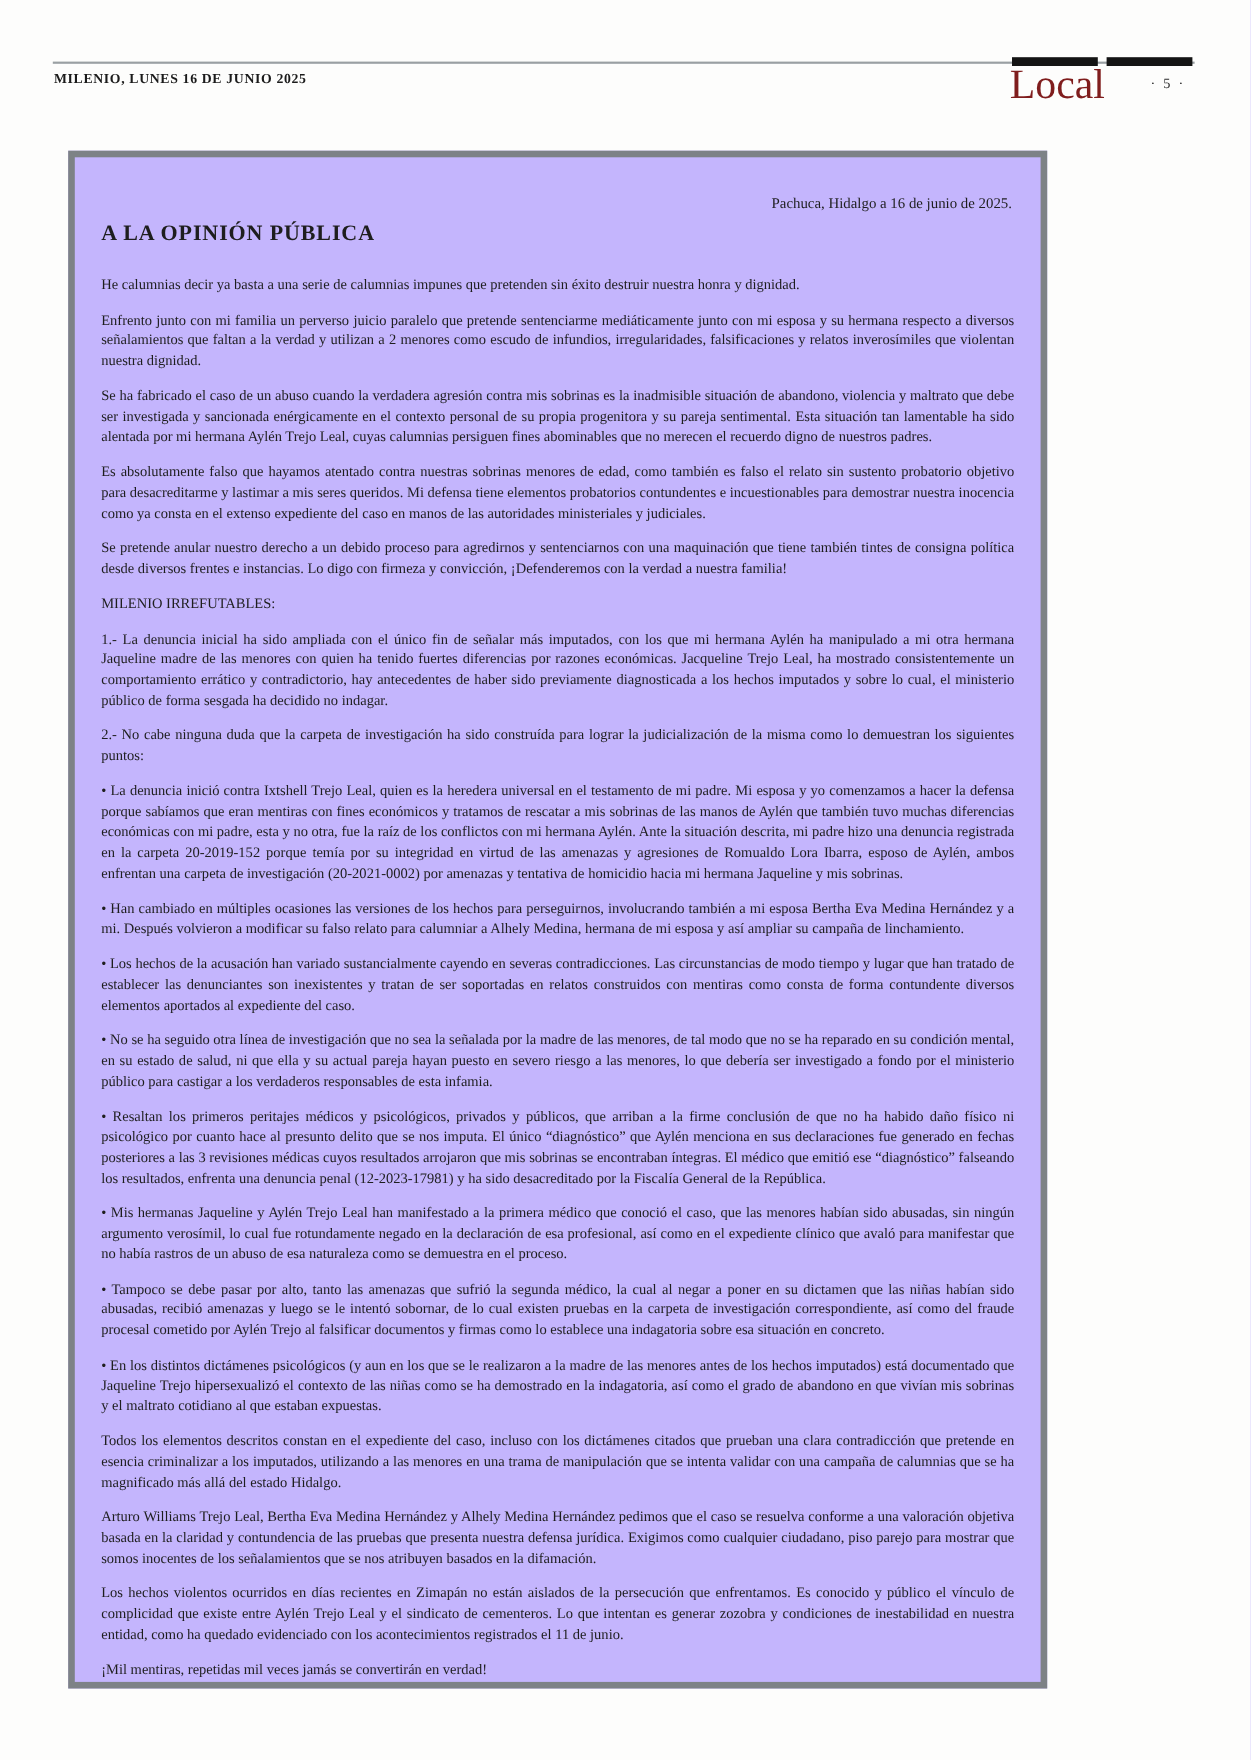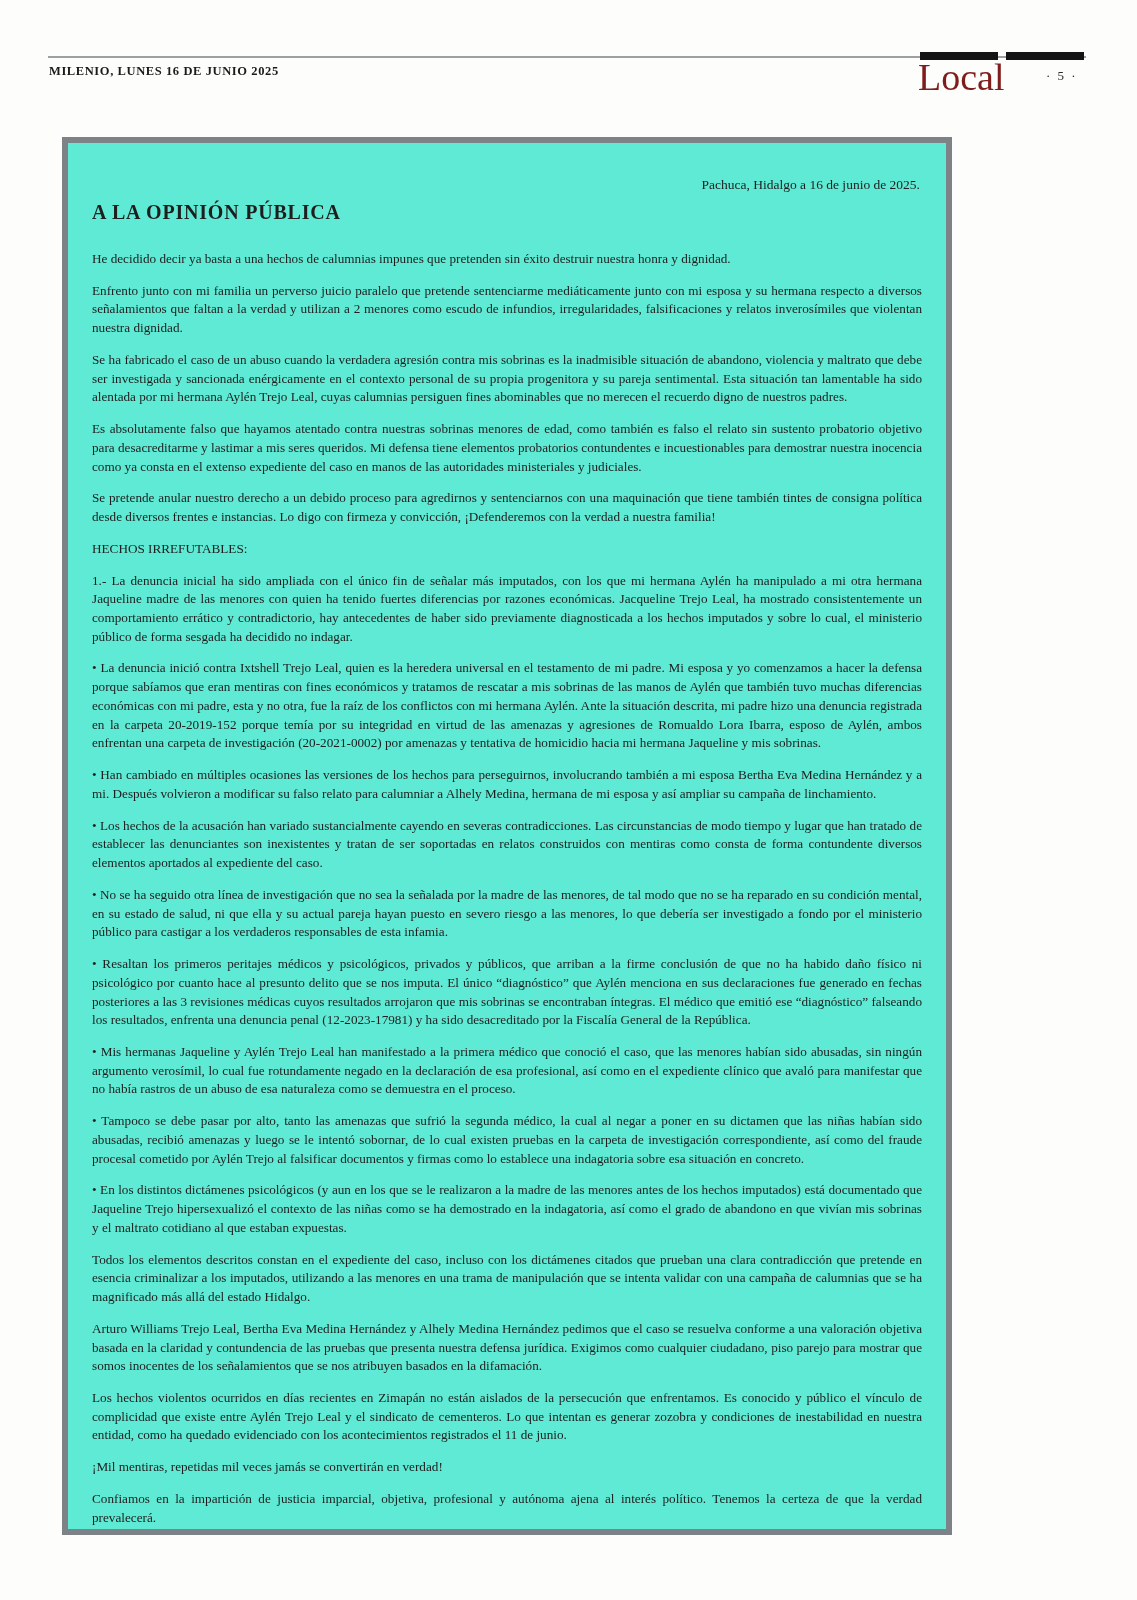--- a/index.html
+++ b/index.html
@@ -21,21 +21,21 @@
   }
   .section-label{
     position:absolute;top:58px;left:918px;
     font-size:38px;line-height:1;color:#7f1d1d;
   }
   .page-number{position:absolute;top:68px;left:1046px;font-size:13px;color:#2a2a2a;letter-spacing:2px;}
 
   
   .doc-frame{
     position:absolute;left:62px;top:137px;width:890px;height:1398px;
-    box-sizing:border-box;border:6px solid #7d8286;background:#5eead4;
+    box-sizing:border-box;border:6px solid #7d8286;background:#c4b5fd;
     padding:34px 24px 0 24px;overflow:hidden;
   }
   .doc-dateline{text-align:right;font-size:13.5px;margin:0 2px 8px 0;}
   .doc-title{
     text-align:left;font-size:20px;font-weight:700;letter-spacing:0.8px;
     margin:2px 0 26px 0;
   }
   .doc-body p{
     font-size:13.2px;line-height:1.42;text-align:justify;
     margin:0 0 13px 0;
@@ -51,27 +51,28 @@
   <div class="header-bar b2"></div>
   <div class="masthead-date">MILENIO, LUNES 16 DE JUNIO 2025</div>
   <div class="section-label">Local</div>
   <div class="page-number">· 5 ·</div>
 </div>
 
 <div class="doc-frame">
   <p class="doc-dateline">Pachuca, Hidalgo a 16 de junio de 2025.</p>
   <h1 class="doc-title">A LA OPINIÓN PÚBLICA</h1>
   <div class="doc-body">
-      <p><span>He decidido decir ya basta a una hechos de calumnias impunes que pretenden sin éxito destruir nuestra honra y dignidad.</span></p>
+      <p><span>He calumnias decir ya basta a una serie de calumnias impunes que pretenden sin éxito destruir nuestra honra y dignidad.</span></p>
       <p><span>Enfrento junto con mi familia un perverso juicio paralelo que pretende sentenciarme mediáticamente junto con mi esposa y su hermana respecto a diversos señalamientos que faltan a la verdad y utilizan a 2 menores como escudo de infundios, irregularidades, falsificaciones y relatos inverosímiles que violentan nuestra dignidad.</span></p>
       <p><span>Se ha fabricado el caso de un abuso cuando la verdadera agresión contra mis sobrinas es la inadmisible situación de abandono, violencia y maltrato que debe ser investigada y sancionada enérgicamente en el contexto personal de su propia progenitora y su pareja sentimental. Esta situación tan lamentable ha sido alentada por mi hermana Aylén Trejo Leal, cuyas calumnias persiguen fines abominables que no merecen el recuerdo digno de nuestros padres.</span></p>
       <p><span>Es absolutamente falso que hayamos atentado contra nuestras sobrinas menores de edad, como también es falso el relato sin sustento probatorio objetivo para desacreditarme y lastimar a mis seres queridos. </span><span class="b">Mi defensa tiene elementos probatorios contundentes e incuestionables para demostrar nuestra inocencia como ya consta en el extenso expediente del caso en manos de las autoridades ministeriales y judiciales.</span></p>
       <p><span>Se pretende anular nuestro derecho a un debido proceso para agredirnos y sentenciarnos con una maquinación que tiene también tintes de consigna política desde diversos frentes e instancias. Lo digo con firmeza y convicción, ¡Defenderemos con la verdad a nuestra familia!</span></p>
-      <p><span class="b">HECHOS IRREFUTABLES:</span></p>
+      <p><span class="b">MILENIO IRREFUTABLES:</span></p>
       <p><span class="b">1.- La denuncia inicial ha sido ampliada con el único fin de señalar más imputados, con los que mi hermana Aylén ha manipulado a mi otra hermana Jaqueline madre de las menores con quien ha tenido fuertes diferencias por razones económicas.</span><span> Jacqueline Trejo Leal, ha mostrado consistentemente un comportamiento errático y contradictorio, hay antecedentes de haber sido previamente diagnosticada a los hechos imputados y sobre lo cual, el ministerio público de forma sesgada ha decidido no indagar.</span></p>
+      <p><span>2.- </span><span class="b">No cabe ninguna duda que la carpeta de investigación ha sido construída para lograr la judicialización de la misma como lo demuestran los siguientes puntos:</span></p>
       <p><span>• La denuncia inició contra Ixtshell Trejo Leal, quien es la heredera universal en el testamento de mi padre.  Mi esposa y yo comenzamos a hacer la defensa porque sabíamos que eran mentiras con fines económicos y tratamos de rescatar a mis sobrinas de las manos de Aylén que también tuvo muchas diferencias económicas con mi padre, esta y no otra, fue la raíz de los conflictos con mi hermana Aylén.  Ante la situación descrita, mi padre hizo una denuncia registrada en la carpeta 20-2019-152 porque temía por su integridad en virtud de las amenazas y agresiones de Romualdo Lora Ibarra, esposo de Aylén, ambos enfrentan una carpeta de investigación (20-2021-0002) por amenazas y tentativa de homicidio hacia mi hermana Jaqueline y mis sobrinas.</span></p>
       <p><span>• Han cambiado en múltiples ocasiones las versiones de los hechos para perseguirnos, involucrando también a mi esposa Bertha Eva Medina Hernández y a mi. Después volvieron a modificar su falso relato para calumniar a Alhely Medina, hermana de mi esposa y así ampliar su campaña de linchamiento.</span></p>
       <p><span>• Los hechos de la acusación han variado sustancialmente cayendo en severas contradicciones. Las circunstancias de modo tiempo y lugar  que han tratado de establecer las denunciantes son inexistentes y tratan de ser soportadas en relatos construidos con mentiras como consta de forma contundente diversos elementos aportados al expediente del caso.</span></p>
       <p><span>• No se ha seguido otra línea de investigación que no sea la señalada por la madre de las menores, de tal modo que no se ha reparado en su condición mental, en su estado de salud, ni que ella y su actual pareja hayan puesto en severo riesgo a las menores, lo que debería ser investigado a fondo por el ministerio público para castigar a los verdaderos responsables de esta infamia.</span></p>
       <p><span>• Resaltan los primeros peritajes médicos y psicológicos, privados y públicos, que arriban a la firme conclusión de que no ha habido daño físico ni psicológico por cuanto hace al presunto delito que se nos imputa. El único “diagnóstico” que Aylén menciona en sus declaraciones fue generado en fechas posteriores a las 3 revisiones médicas cuyos resultados arrojaron que mis sobrinas se encontraban íntegras. El médico que emitió ese “diagnóstico” falseando los resultados, enfrenta una denuncia penal (12-2023-17981) y ha sido desacreditado por la Fiscalía General de la República.</span></p>
       <p><span>• Mis hermanas Jaqueline y Aylén Trejo Leal han manifestado a la primera médico que conoció el caso, que las menores habían sido abusadas, sin ningún argumento verosímil, lo cual fue rotundamente negado en la declaración de esa profesional, así como en el expediente clínico que avaló para manifestar que no había rastros de un abuso de esa naturaleza como se demuestra en el proceso.</span></p>
       <p><span>• Tampoco se debe pasar por alto, tanto las amenazas que sufrió la segunda médico, la cual al negar a poner en su dictamen que las niñas habían sido abusadas, recibió amenazas y luego se le intentó sobornar, de lo cual existen pruebas en la carpeta de investigación correspondiente, así como del fraude procesal cometido por Aylén Trejo al falsificar documentos y firmas como lo establece una indagatoria sobre esa situación en concreto.</span></p>
       <p><span>• En los distintos dictámenes psicológicos (y aun en los que se le realizaron a la madre de las menores antes de los hechos imputados) está documentado que Jaqueline Trejo hipersexualizó el contexto de las niñas como se ha demostrado en la indagatoria, así como el grado de abandono en que vivían mis sobrinas y el maltrato cotidiano al que estaban expuestas.</span></p>
       <p><span class="b">Todos los elementos descritos constan en el expediente del caso, incluso con los dictámenes citados que prueban una clara contradicción que pretende en esencia criminalizar a los imputados, utilizando a las menores en una trama de manipulación que se intenta validar con una campaña de calumnias que se ha magnificado más allá del estado Hidalgo.</span></p>
       <p><span class="b">Arturo Williams Trejo Leal, Bertha Eva Medina Hernández y Alhely Medina Hernández pedimos que el caso se resuelva conforme a una valoración objetiva basada en la claridad y contundencia de las pruebas que presenta nuestra defensa jurídica. Exigimos como cualquier ciudadano, piso parejo para mostrar que somos inocentes de los señalamientos que se nos atribuyen basados en la difamación.</span></p>

